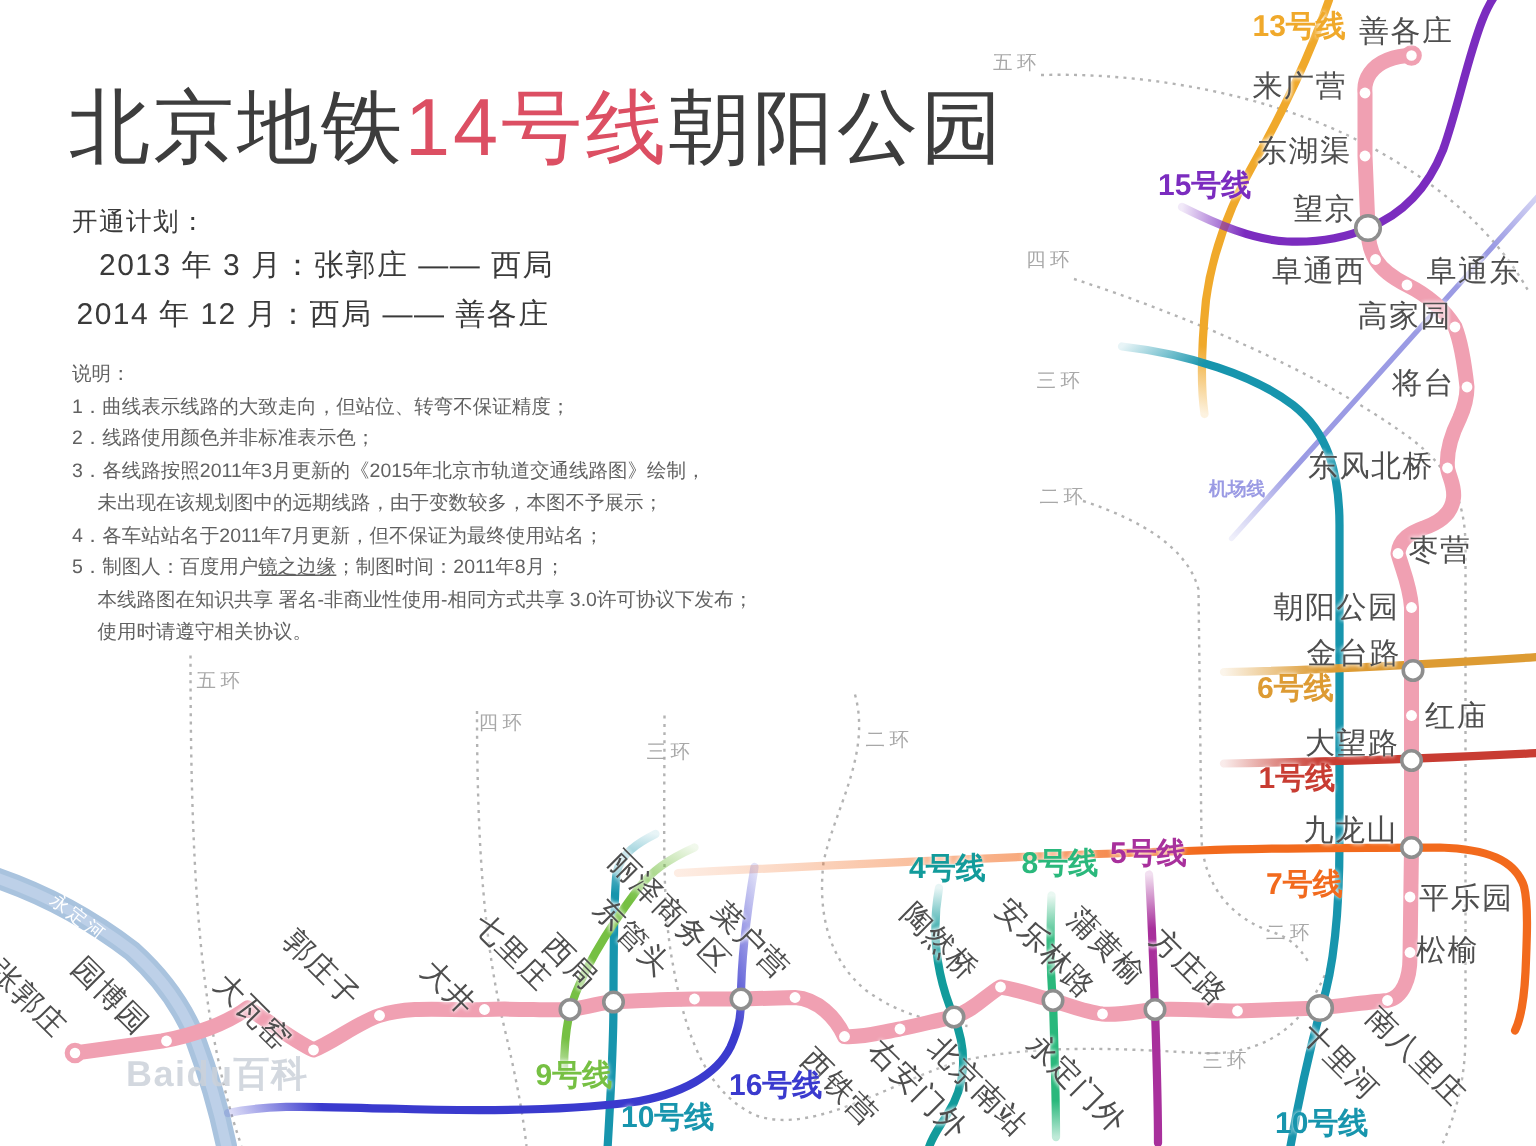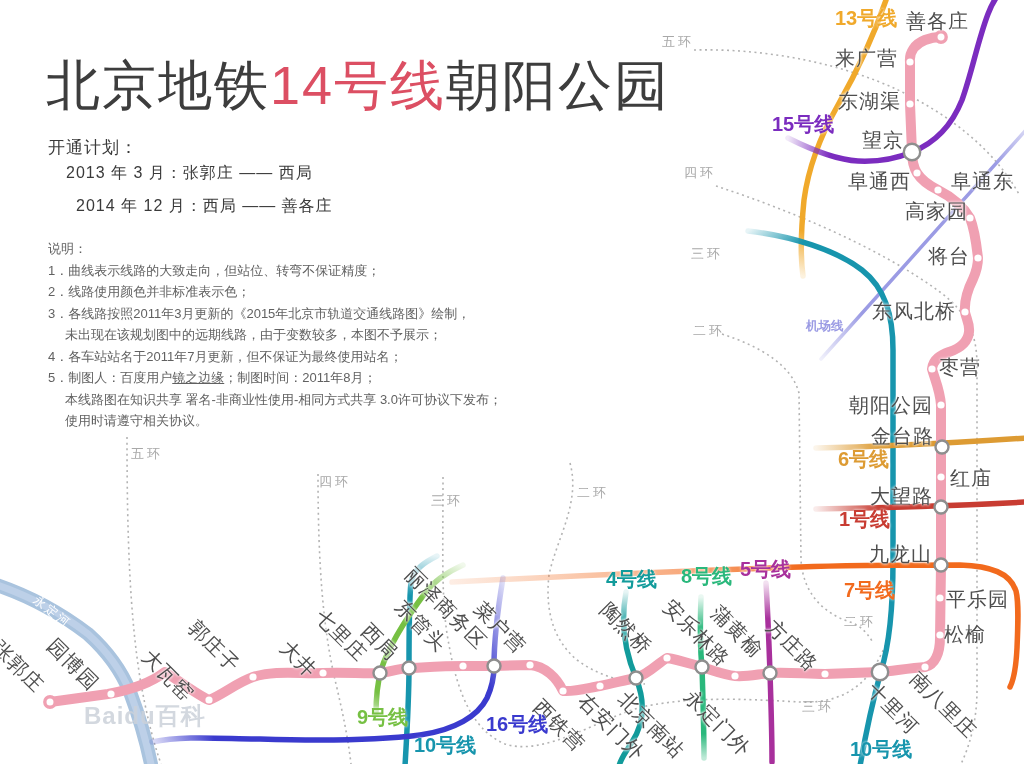--- a/index.html
+++ b/index.html
@@ -8,21 +8,21 @@
   svg.map{position:absolute;left:0;top:0;}
   .lbl{position:absolute;white-space:nowrap;color:#4e4e4e;font-size:20px;font-weight:300;
        letter-spacing:1px;line-height:1;text-shadow:0 0 3px #fff,0 0 3px #fff;}
   .lbl.rot{transform:rotate(45deg);transform-origin:0 0;}
   .linelbl{position:absolute;white-space:nowrap;font-size:20px;font-weight:bold;line-height:1;
            text-shadow:0 0 3px #fff;}
   .linelbl.small{font-size:12.5px;}
   .ringlbl{position:absolute;white-space:nowrap;font-size:13px;color:#a8a8a8;letter-spacing:3px;line-height:1;}
   .title{position:absolute;left:46px;top:56px;font-size:54px;font-weight:200;letter-spacing:2px;line-height:1.1;}
   .plan-head{position:absolute;left:48px;top:136px;font-size:17px;color:#3a3a3a;font-weight:400;letter-spacing:1px;}
-  .plan-item{position:absolute;font-size:16px;color:#3a3a3a;font-weight:300;letter-spacing:1px;}
+  .plan-item{position:absolute;font-size:20px;color:#3a3a3a;font-weight:300;letter-spacing:1px;}
   .notes{position:absolute;left:48px;top:238px;font-size:13px;color:#616161;font-weight:300;}
   .notes .nline{line-height:21.5px;white-space:nowrap;}
   .notes .nline.ind{padding-left:17px;}
   .notes .ulink{text-decoration:underline;}
   .river-label{position:absolute;color:#ffffff;font-size:12.5px;font-weight:400;letter-spacing:2px;
                transform:rotate(38deg);transform-origin:0 0;text-shadow:none;}
   .watermark{position:absolute;left:84px;top:700px;font-size:24px;font-weight:bold;color:#ccd2da;
              letter-spacing:1px;opacity:.85;}
 </style>
 </head>
@@ -169,21 +169,21 @@
         <circle cx="910" cy="104" r="3.6" fill="#fff"></circle>
         <circle cx="910" cy="62" r="3.6" fill="#fff"></circle>
         <circle cx="941" cy="37" r="5.2" fill="#fff" stroke="#f0a0b2" stroke-width="3.4"></circle>
       </g>
   </svg>
 
   <div class="title" id="title-box"><span style="color: rgb(61, 61, 61);">北京地铁</span><span style="color: rgb(220, 79, 99);">14号线</span><span style="color: rgb(61, 61, 61);">朝阳公园</span></div>
 
   <div class="plan-head">开通计划：</div>
   <div class="plan-item" style="left:66px;top:163px">2013 年  3  月：张郭庄 —— 西局</div>
-  <div class="plan-item" style="left:76px;top:196px">2014 年 12 月：西局 —— 善各庄</div>
+  <div class="plan-item" style="left:51px;top:196px">2014 年 12 月：西局 —— 善各庄</div>
 
   <div class="notes" id="notes-box">
     <div class="nline">说明：</div>
   <div class="nline"><span>1．曲线表示线路的大致走向，但站位、转弯不保证精度；</span></div>
       <div class="nline"><span>2．线路使用颜色并非标准表示色；</span></div>
       <div class="nline"><span>3．各线路按照2011年3月更新的《2015年北京市轨道交通线路图》绘制，</span></div>
       <div class="nline ind"><span>未出现在该规划图中的远期线路，由于变数较多，本图不予展示；</span></div>
       <div class="nline"><span>4．各车站站名于2011年7月更新，但不保证为最终使用站名；</span></div>
       <div class="nline"><span>5．制图人：百度用户</span><span class="ulink">镜之边缘</span><span>；制图时间：2011年8月；</span></div>
       <div class="nline ind"><span>本线路图在知识共享 署名-非商业性使用-相同方式共享 3.0许可协议下发布；</span></div>

